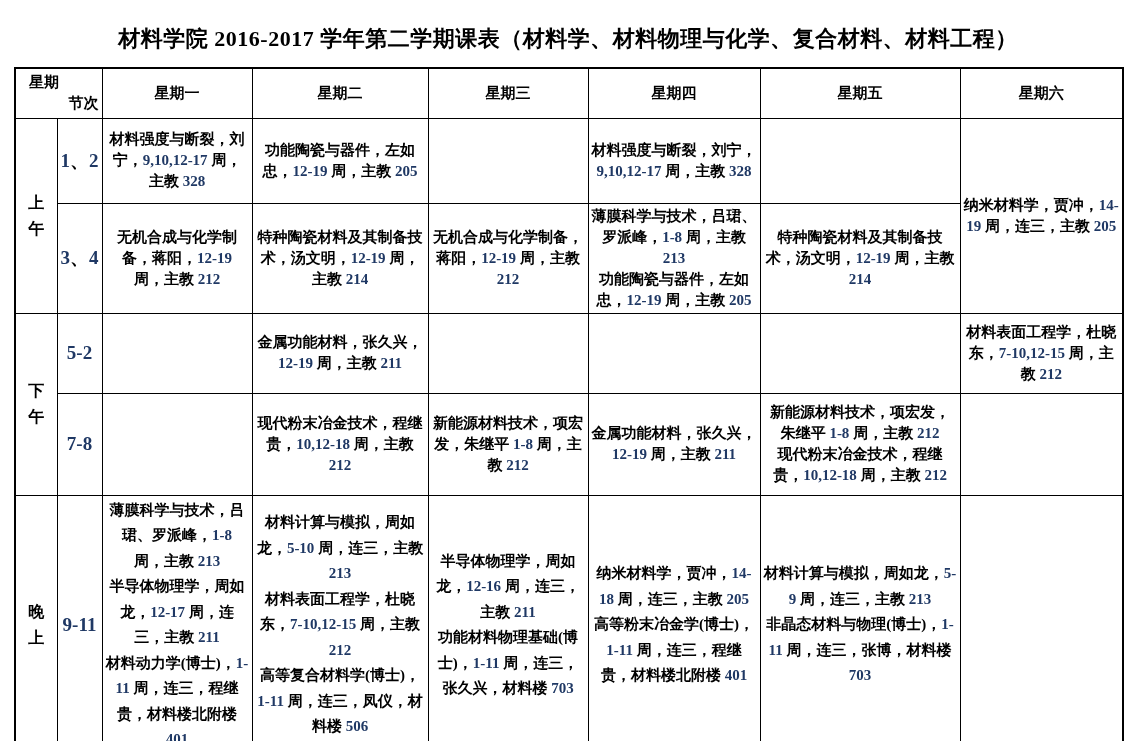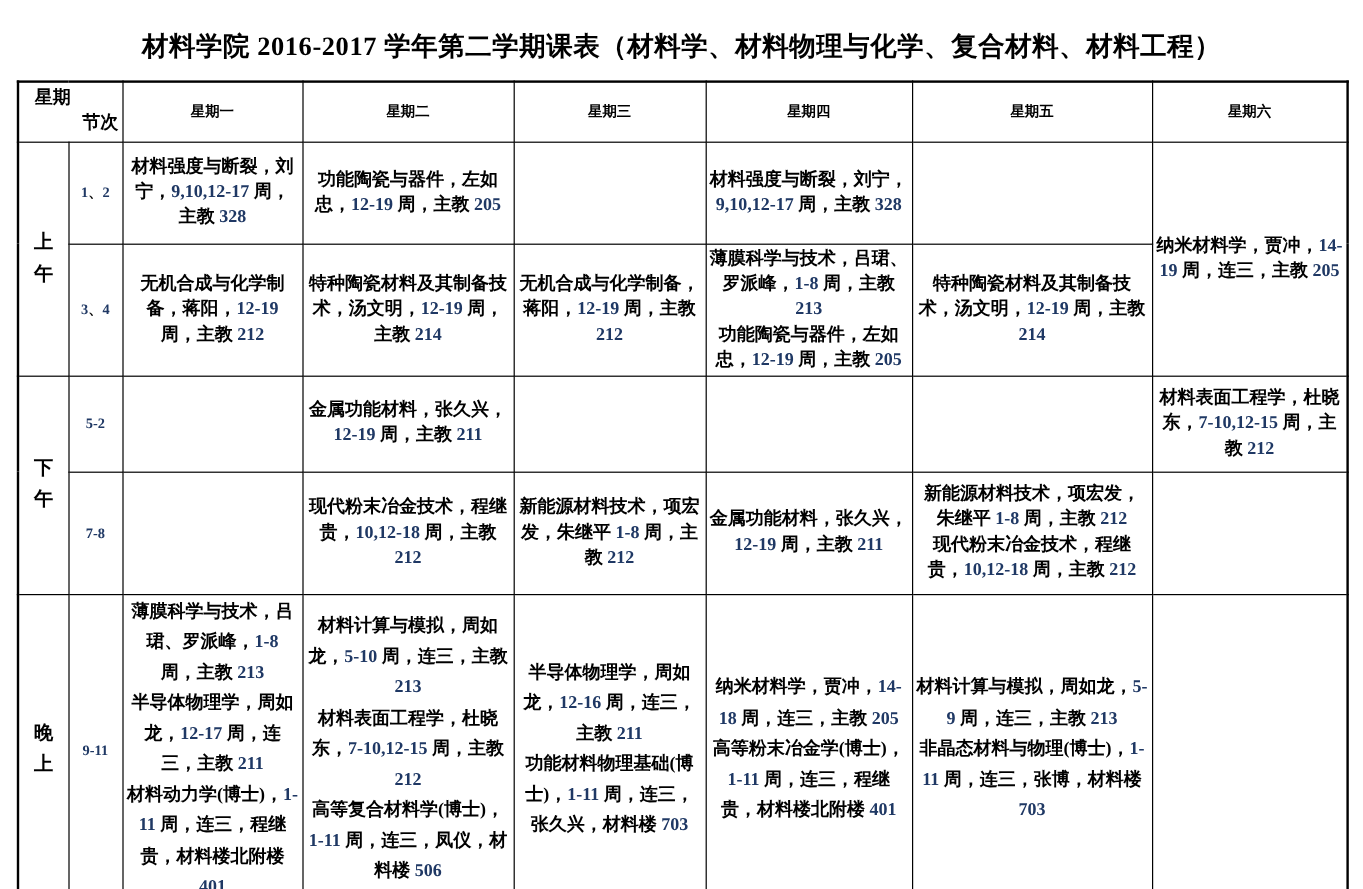--- a/index.html
+++ b/index.html
@@ -22,27 +22,27 @@
     padding:2px 3px;
     text-align:center;vertical-align:middle;
     overflow:hidden;
   }
   tr.hr{height:50px}
   tr.r12{height:85px}
   tr.r34{height:85px}
   tr.r56{height:80px}
   tr.r78{height:102px}
   tr.r911{height:258px}
-  .day-h{font-size:12px;}
+  .day-h{font-size:15px;}
   .corner{font-size:15px;line-height:1.45;padding:0 2px;}
   .corner .l1{text-align:left;padding-left:10px;}
   .corner .l2{text-align:right;padding-left:22px;}
   .period{font-size:16px;}
   .vert{display:inline-block;width:1.05em;word-break:break-all;line-height:1.6;}
-  .slot{font-size:12px;}
+  .slot{font-size:19px;}
   .course{font-size:15px;}
   .dayrow .course{line-height:1.4;}
   .nightrow .course{line-height:1.7;}
   .num{color:var(--num-color,#1f3864);}
 </style>
 </head>
 <body>
 
 <div class="page">
   <h1 class="title">材料学院 2016-2017 学年第二学期课表（材料学、材料物理与化学、复合材料、材料工程）</h1>

